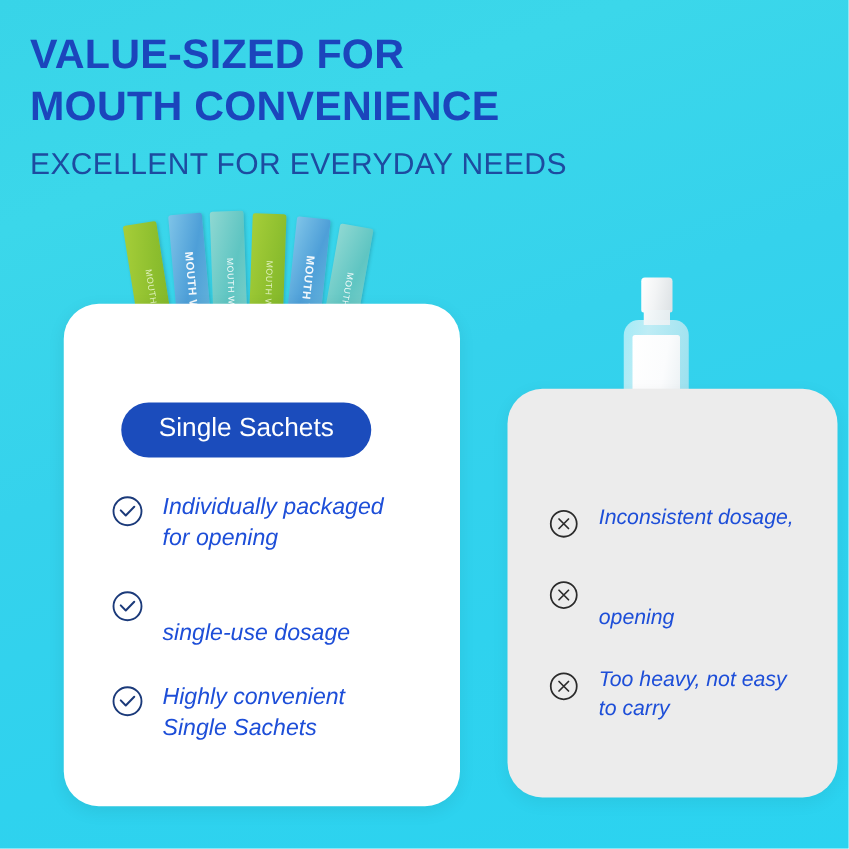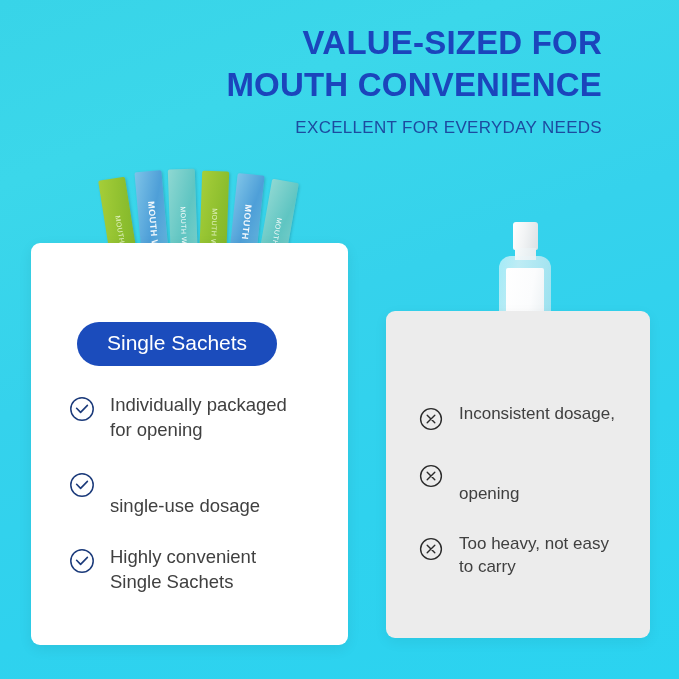--- a/index.html
+++ b/index.html
@@ -20,43 +20,45 @@
     background: linear-gradient(160deg, #38D4E8 0%, #3BD7EA 20%, #35D2EC 45%, #2FD2EE 70%, #2BD3F0 100%);
     overflow: hidden;
   }
 
   
   .header {
     position: absolute;
     top: 22px;
     left: 0;
     width: 602px;
-    text-align: right;
+    text-align: left;
+    padding-left: 24px;
   }
   .headline {
     color: #1B45BC;
     font-size: 33px;
     font-weight: bold;
     letter-spacing: 0.2px;
     line-height: 1.28;
     margin: 0;
   }
   .headline .l2 { display: block; }
   .subhead {
     color: #1D4BA0;
-    font-size: 17px;
+    font-size: 24px;
     font-weight: normal;
     letter-spacing: 0.3px;
     margin-top: 12px;
   }
 
   
   .card {
     position: absolute;
-    border-radius: 9px;
+    border-radius: 28px;
+    margin-left: 20px;
   }
   .card-left {
     left: 31px;
     top: 243px;
     width: 317px;
     height: 402px;
     background: #FFFFFF;
     box-shadow: 0 4px 14px rgba(0,0,0,0.07);
   }
   .card-right {
@@ -101,24 +103,25 @@
   .icon {
     flex: 0 0 auto;
     width: 26px;
     height: 26px;
     margin-right: 15px;
     margin-top: 3px;
   }
   .icon svg { display: block; width: 26px; height: 26px; }
 
   .row-text {
-    color: #404040;
+    color: #1d4ed8;
     font-size: 18.5px;
     line-height: 1.33;
     max-width: 215px;
+    font-style: italic;
   }
   .list-right .row-text {
     font-size: 17px;
     max-width: 200px;
   }
 
   
   .sachets {
     position: absolute;
     left: 104px;

